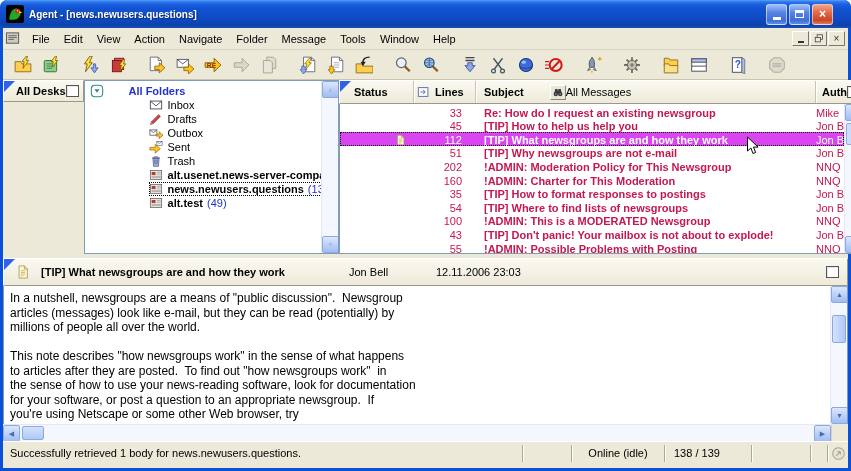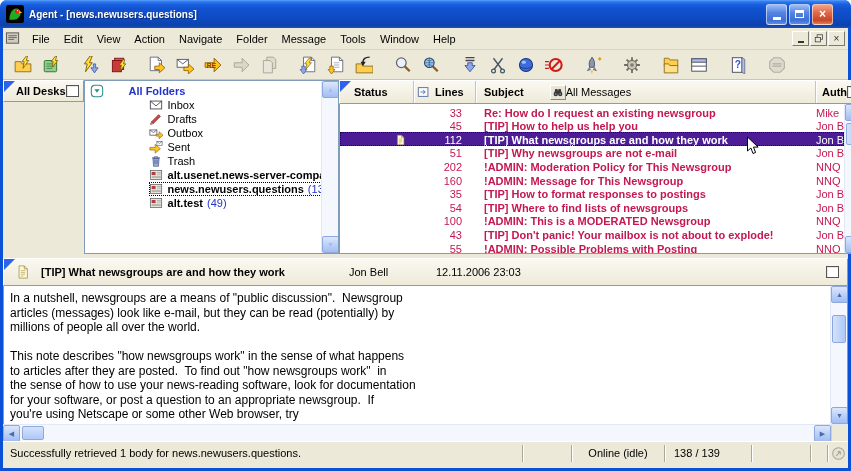--- a/index.html
+++ b/index.html
@@ -64,21 +64,21 @@
   .binocs{width:16px;height:15px;margin-left:26px;border:1px solid;border-color:#fff #8a8a7a #8a8a7a #fff;background:#E9E6D8;padding:1px}
   .filterlabel{font-weight:normal;margin-left:0;white-space:nowrap}
   .lbody{flex:1;display:flex;border:1px solid #7F9DB9;border-top:none;background:#fff;overflow:hidden}
   .rows{flex:1;overflow:hidden;padding-top:1px}
   .lrow{display:flex;align-items:flex-end;height:13.6px;color:#C41850;white-space:nowrap}
   .c-status{width:74px;display:flex;justify-content:flex-end;padding-right:8px;flex:none}
   .rowicon{width:11px;height:12px}
   .c-lines{width:62px;padding-right:14px;text-align:right;flex:none}
   .c-subject{width:340px;padding-left:8px;font-weight:bold;flex:none;overflow:hidden}
   .c-author{flex:1;overflow:hidden}
-  .lrow.selected{background:#4c1d95;color:#fff;outline:1px dotted #101010;outline-offset:-1px}
+  .lrow.selected{background:#d946ef;color:#fff;outline:1px dotted #101010;outline-offset:-1px}
   
   .vscroll{width:17px;background:#F4F7FE;border-left:1px solid #E2E8F5;display:flex;flex-direction:column;flex:none}
   .sbtn{width:17px;height:17px;flex:none;background:linear-gradient(180deg,#DCE7FB,#BACFF8 55%,#A3BDF2);border:1px solid #8CA8DE;border-radius:2px;display:flex;align-items:center;justify-content:center;color:#4A6AA8;font-size:7px;line-height:1}
   .sbtn.pale{color:#A8BCE2}
   .sthumb{margin:2px 1px;height:24px;background:linear-gradient(90deg,#D4E2FC,#AFC9F6);border:1px solid #8CA8DE;border-radius:2px;flex:none}
   .sspace{flex:1}
   .hscroll{height:17px;background:#F4F7FE;display:flex;border-top:1px solid #E2E8F5}
   .hthumb{width:22px;margin:1px 2px;background:linear-gradient(180deg,#D4E2FC,#AFC9F6);border:1px solid #8CA8DE;border-radius:2px;flex:none}
   .corner{width:17px;background:#ECE9D8;border-left:1px solid #D5D1C0;flex:none}
   
@@ -597,21 +597,21 @@
               </span>
               <span class="c-lines">202</span>
               <span class="c-subject">!ADMIN: Moderation Policy for This Newsgroup</span>
               <span class="c-author">NNQ</span>
             </div>
             <div class="lrow">
               <span class="c-status">
                 <span class="rowicon"></span>
               </span>
               <span class="c-lines">160</span>
-              <span class="c-subject">!ADMIN: Message for This Newsgroup</span>
+              <span class="c-subject">!ADMIN: Charter for This Moderation</span>
               <span class="c-author">NNQ</span>
             </div>
             <div class="lrow">
               <span class="c-status">
                 <span class="rowicon"></span>
               </span>
               <span class="c-lines">35</span>
               <span class="c-subject">[TIP] How to format responses to postings</span>
               <span class="c-author">Jon B</span>
             </div>

